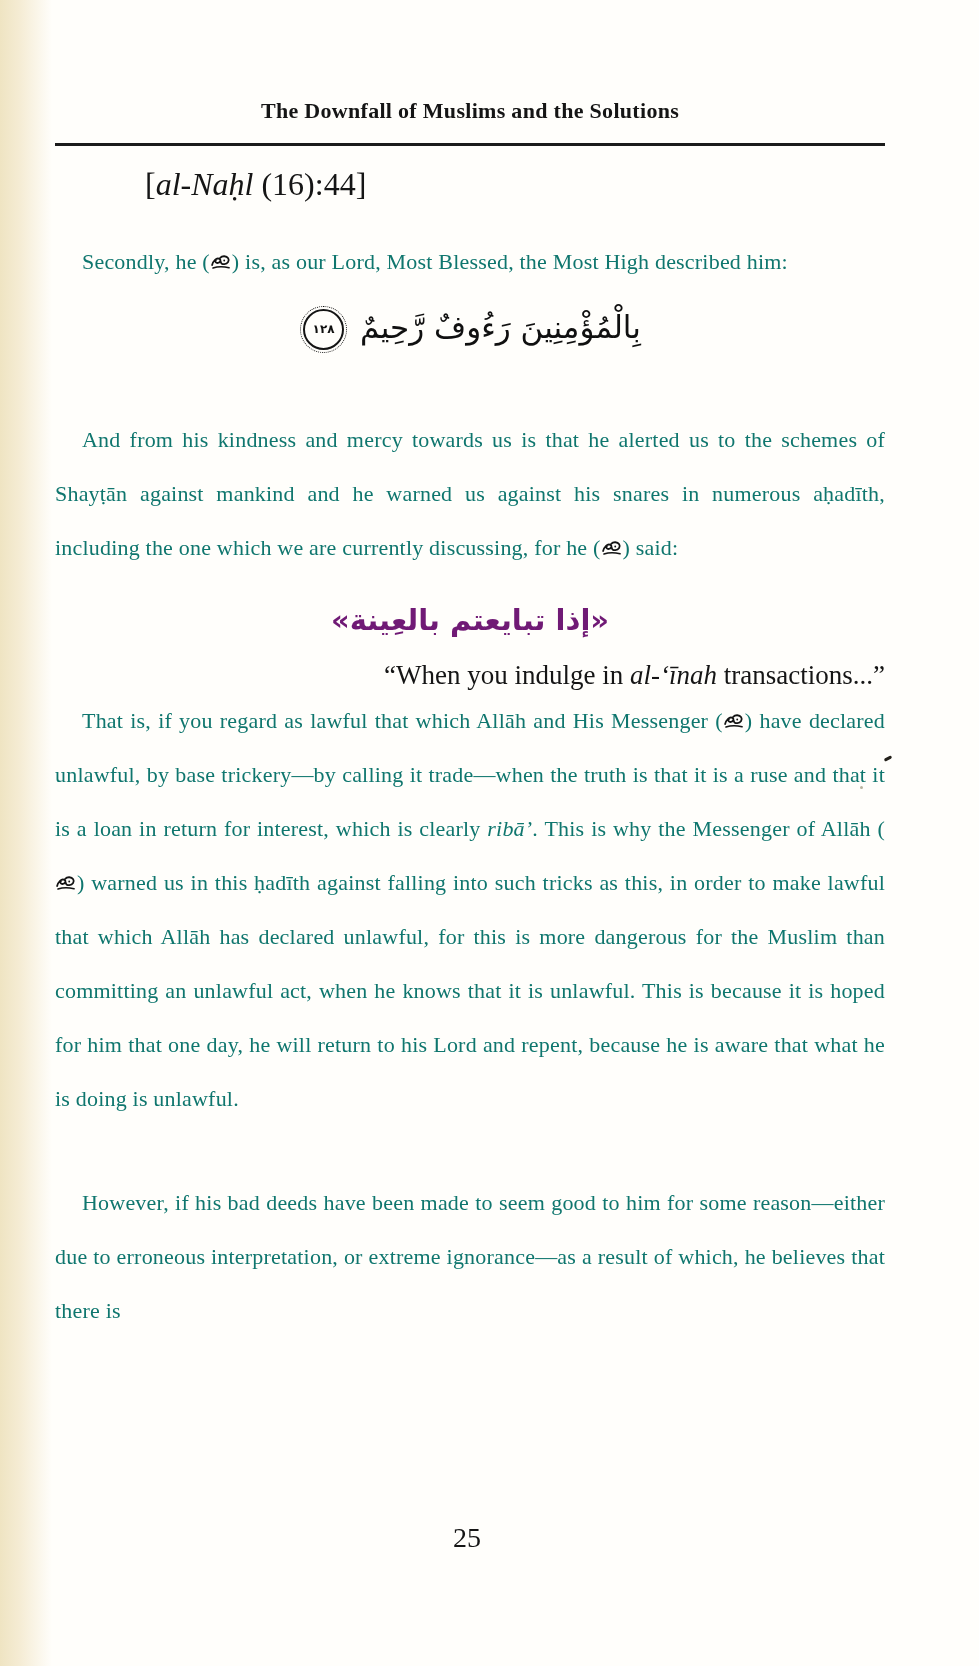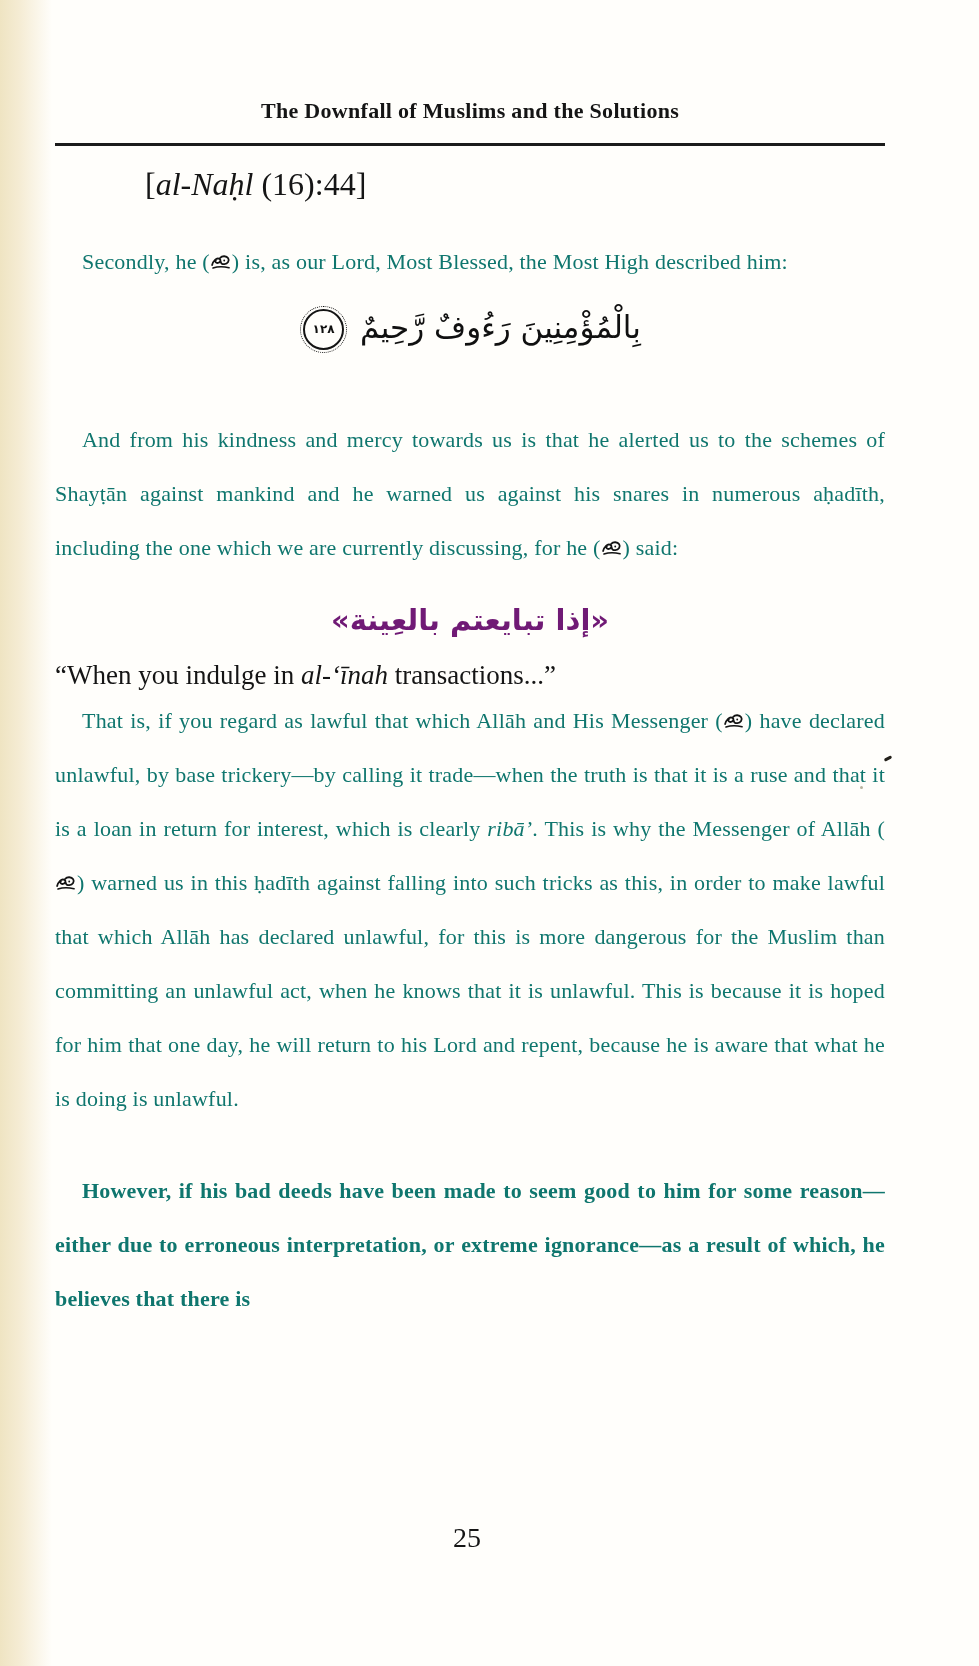--- a/index.html
+++ b/index.html
@@ -35,31 +35,31 @@
 
   .quote{
     margin:20px 94px 0 90px;
     font-size:27px;line-height:37px;
   }
   .quote p{margin:0;}
   .quote .cite{
     margin-top:9px;text-align:left;padding-right:14px;
     font-size:32px;
   }
-  .quote.q-inah{margin:16px 0 0 0;text-align:left;}
+  .quote.q-inah{margin:16px 0 0 0;text-align:right;}
 
   .para{
     margin:0;font-size:22px;line-height:54px;
     text-align:justify;text-indent:27px;
     letter-spacing:.2px;color:#0f766e;
   }
   .p-secondly{margin-top:32px;}
   .p-alerted{margin-top:58px;}
   .p-thatis{}
-  .p-however{margin-top:38px;font-weight:bold;}
+  .p-however{margin-top:50px;}
 
   .arabic{
     direction:rtl;text-align:center;
     font-family:"DejaVu Sans",sans-serif;
   }
   .verse{
     margin-top:10px;font-size:31px;line-height:56px;color:#101010;
   }
   .ayah-ring{
     display:inline-block;width:37px;height:37px;

